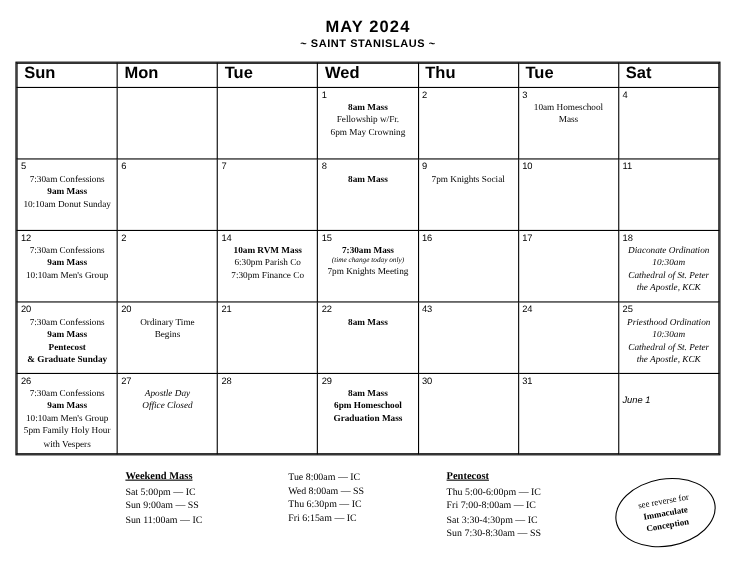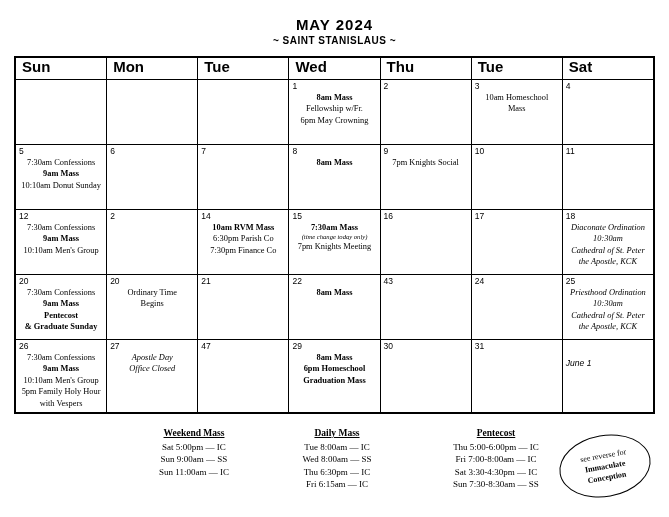--- a/index.html
+++ b/index.html
@@ -83,21 +83,21 @@
 
   
   .footer {
     position: absolute;
     left: 14px; right: 14px;
     bottom: 6px;
     height: 84px;
   }
   .fcol {
     position: absolute;
-    text-align: center;
+    text-align: left;
     font-size: 9px;
     line-height: 12.6px;
   }
   .fcol .fhead {
     font-weight: bold;
     text-decoration: underline;
     font-size: 9.5px;
     display: block;
     margin-bottom: 1px;
   }
@@ -314,21 +314,21 @@
               </div>
             </td>
             <td>
               <div class="daynum">27</div>
               <div class="events">
                 <span class="ev i">Apostle Day</span>
                 <span class="ev i">Office Closed</span>
               </div>
             </td>
             <td>
-              <div class="daynum">47</div>
+              <div class="daynum">28</div>
             </td>
             <td>
               <div class="daynum">29</div>
               <div class="events">
                 <span class="ev b">8am Mass</span>
                 <span class="ev b">6pm Homeschool</span>
                 <span class="ev b">Graduation Mass</span>
               </div>
             </td>
             <td>
@@ -348,21 +348,20 @@
   <div class="footer">
 
     <div class="fcol" id="footer-weekend">
       <span class="fhead">Weekend Mass</span>
       <span class="fline">Sat 5:00pm — IC</span>
       <span class="fline">Sun 9:00am — SS</span>
       <span class="fline">Sun 11:00am — IC</span>
     </div>
 
     <div class="fcol" id="footer-daily">
-      <span class="fhead">Daily Mass</span>
       <span class="fline">Tue 8:00am — IC</span>
       <span class="fline">Wed 8:00am — SS</span>
       <span class="fline">Thu 6:30pm — IC</span>
       <span class="fline">Fri 6:15am — IC</span>
     </div>
 
     <div class="fcol" id="footer-confession">
       <span class="fhead">Pentecost</span>
       <span class="fline">Thu 5:00-6:00pm — IC</span>
       <span class="fline">Fri 7:00-8:00am — IC</span>

